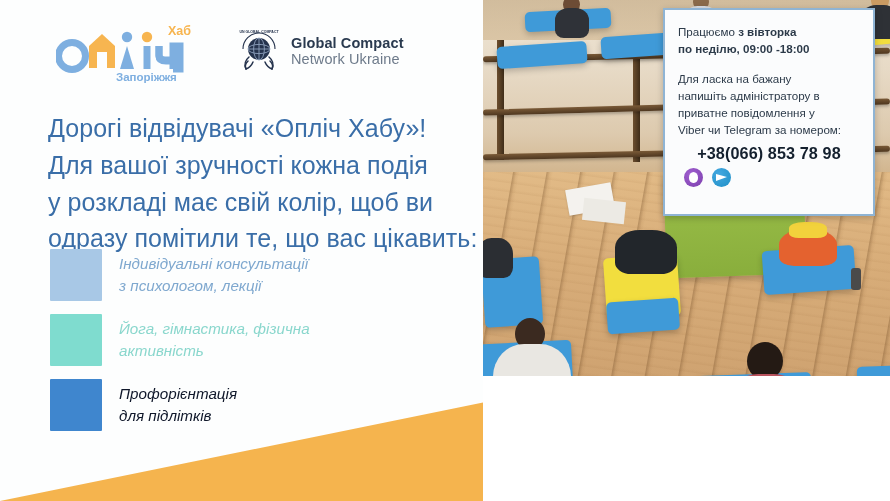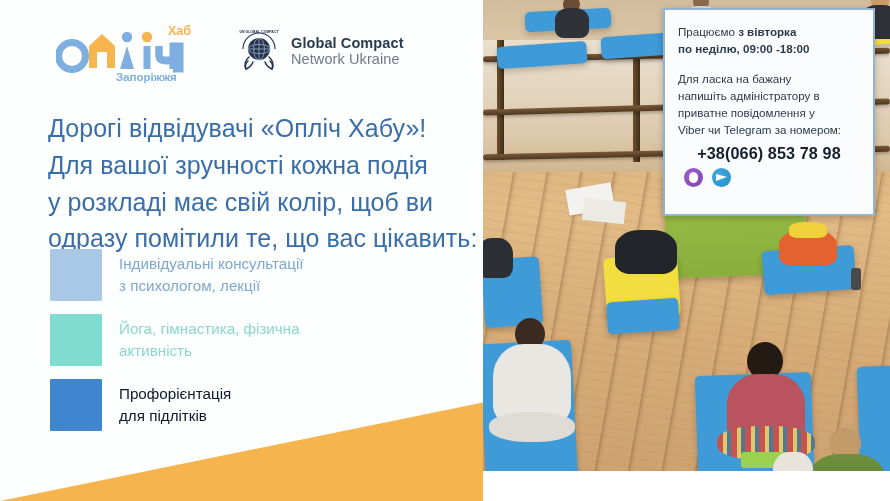--- a/index.html
+++ b/index.html
@@ -5,21 +5,21 @@
   html,body{margin:0;padding:0;}
   body{
     width:890px;height:501px;overflow:hidden;
     background:#ffffff;
     font-family:"Liberation Sans","DejaVu Sans",sans-serif;
   }
   .poster{position:relative;width:890px;height:501px;overflow:hidden;background:#fff;}
 
   
   .photo{
-    position:absolute;left:483px;top:0;width:407px;height:471px;overflow:hidden;
+    position:absolute;left:483px;top:0;width:407px;height:376px;overflow:hidden;
     background:
       
       linear-gradient(#c9a171 0%,#d9b07c 20%,#e2bb87 45%,#d8ad79 70%,#cfa371 100%);
   }
   .floor-planks{position:absolute;inset:0;
     background-image:repeating-linear-gradient(
       100deg,
       rgba(120,80,40,.00) 0px,
       rgba(120,80,40,.00) 26px,
       rgba(105,68,32,.30) 27px,
@@ -85,21 +85,21 @@
     position:absolute;left:48px;top:110px;width:420px;
     color:#3a6ea8;font-size:25px;line-height:1.47;letter-spacing:.05px;
   }
   .headline div{white-space:nowrap;}
 
   
   .legend{position:absolute;left:50px;top:249px;width:420px;}
   .legend-row{display:flex;align-items:flex-start;margin-bottom:13px;}
   .swatch{width:52px;height:52px;flex:none;margin-right:17px;border-radius:1px;}
   .legend-text{font-size:15.2px;line-height:1.46;padding-top:4px;}
-  .legend-text div{white-space:nowrap;}
+  .legend-text div{white-space:nowrap;font-style:italic;}
 
   
   .card{
     position:absolute;left:663px;top:8px;width:212px;height:208px;
     background:#fbfcfd;border:2px solid #8fb4d4;
     box-shadow:0 2px 7px rgba(0,0,0,.22);
     box-sizing:border-box;padding:14px 13px 8px 13px;
   }
   .card .hours{font-size:11.6px;line-height:1.44;color:#2c3a49;margin-bottom:14px;}
   .card .hours b{font-weight:bold;}

